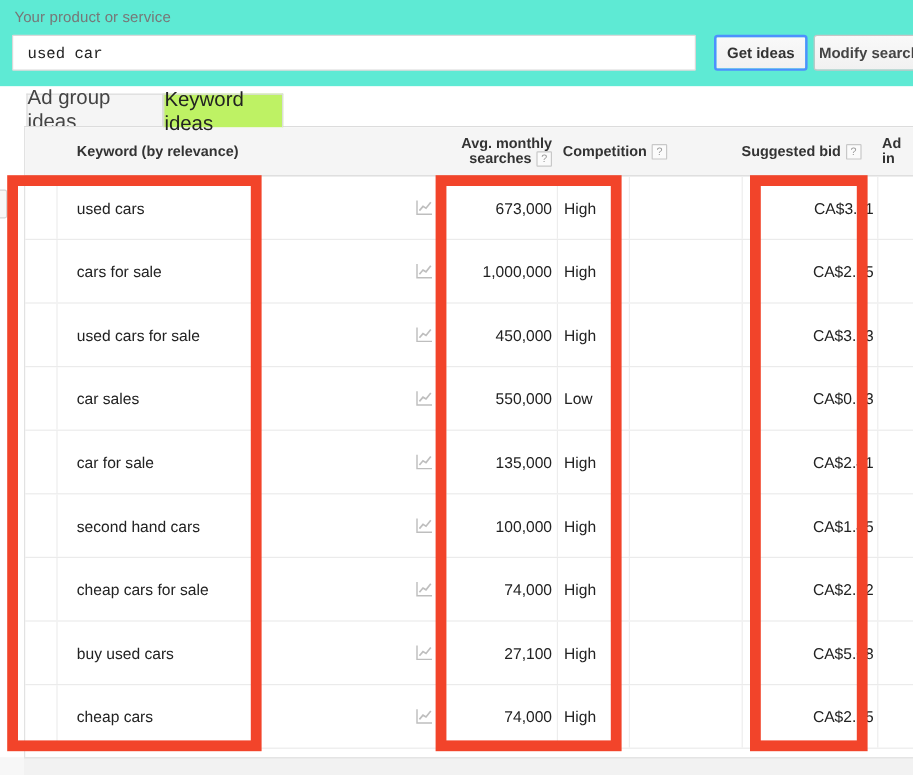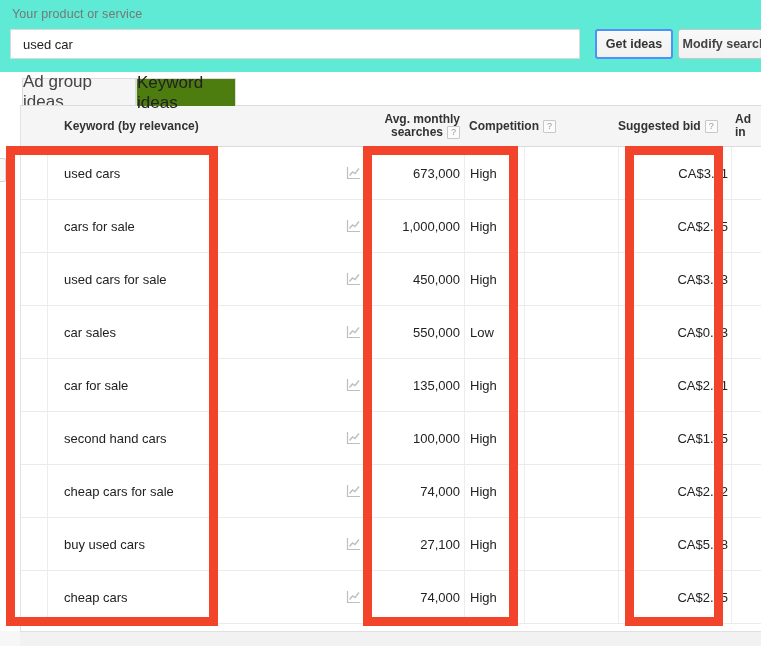--- a/index.html
+++ b/index.html
@@ -39,21 +39,21 @@
   }
   .search-input {
     position: absolute;
     left: 0; top: 0;
     width: 570px;
     height: 30px;
     box-sizing: border-box;
     border: 1px solid #d9d9d9;
     background: #ffffff;
     font-size: 13px;
-    font-family: Liberation Sans, sans-serif;
+    font-family: Liberation Mono, monospace;
     color: #222222;
     padding: 0 12px;
     outline: none;
     border-radius: 1px;
   }
   .btn {
     position: absolute;
     top: 0;
     height: 30px;
     box-sizing: border-box;
@@ -122,21 +122,21 @@
     border-bottom: none;
     background: #f5f5f5;
     font-size: 17px;
     color: #444444;
     display: flex;
     align-items: center;
     justify-content: center;
     cursor: pointer;
   }
   .tab.active {
-    background: #4d7c0f;
+    background: #bef264;
     color: #222222;
     height: 28px;
     border-color: #dcdcdc;
     z-index: 3;
   }
   .tab-adgroup { left: 22px; width: 114px; }
   .tab-keyword { left: 136px; width: 100px; }
 
   .toolbar-btn {
     position: absolute;

